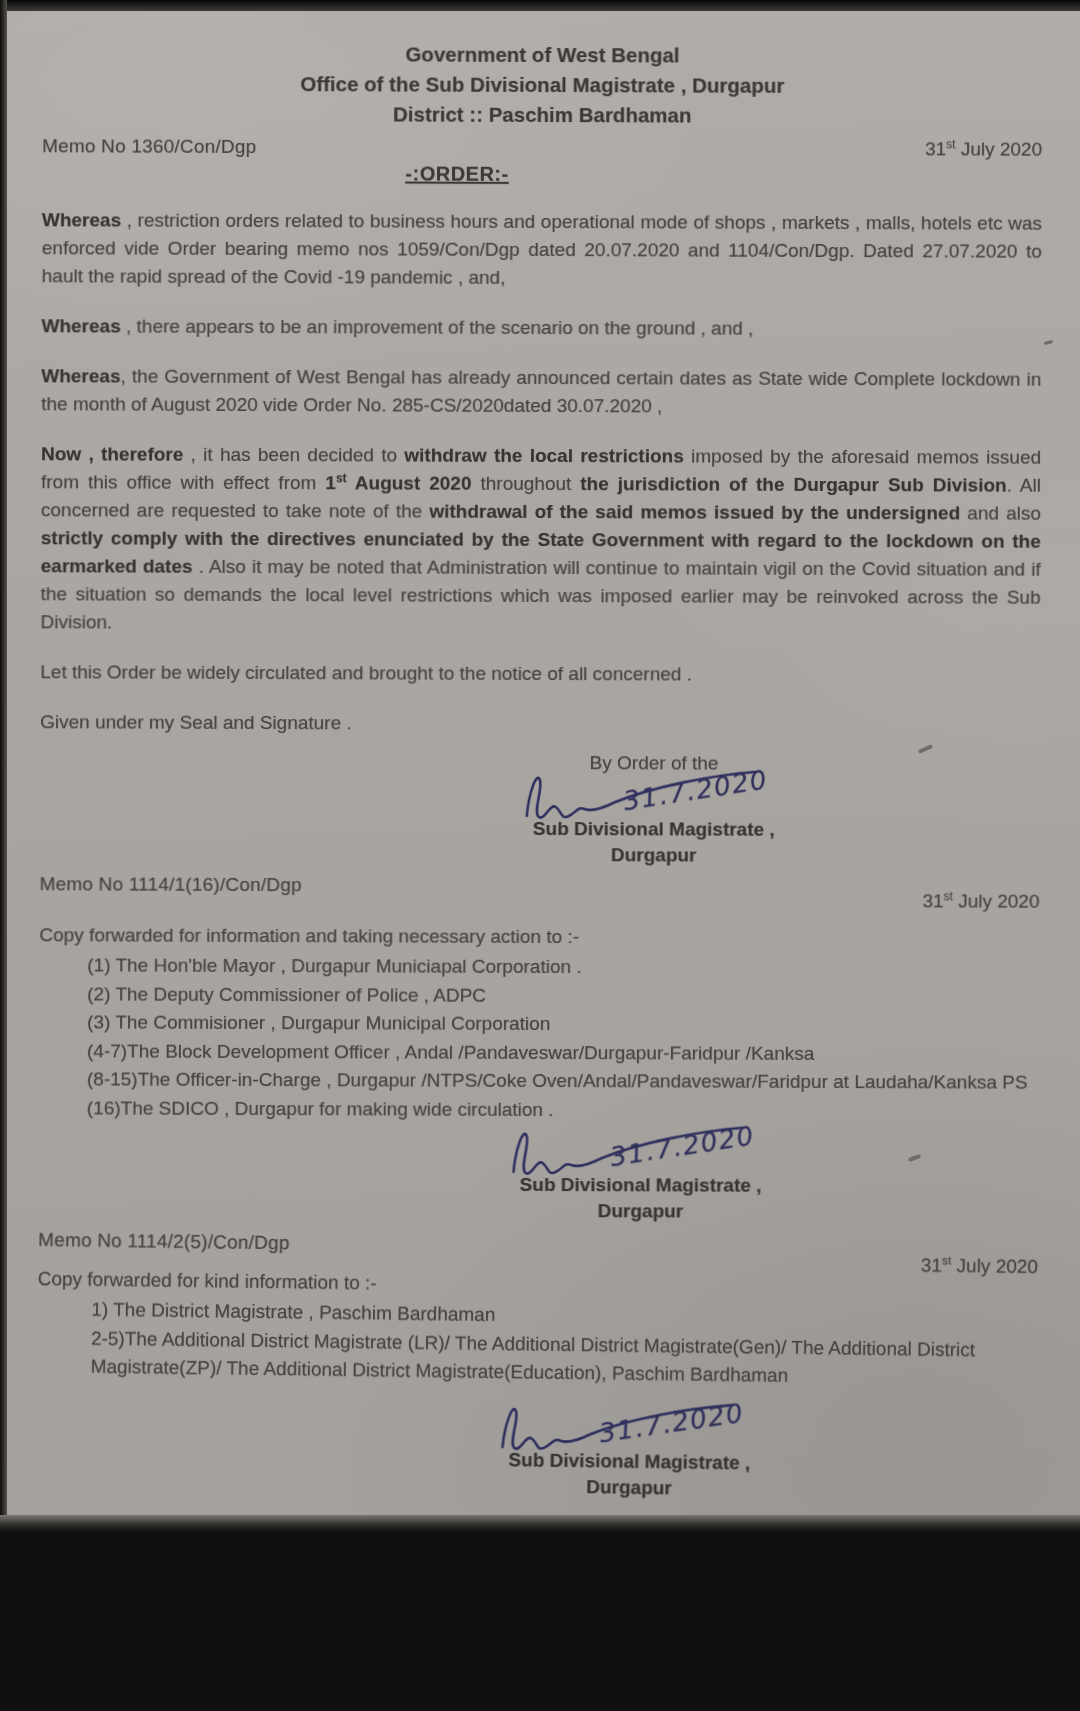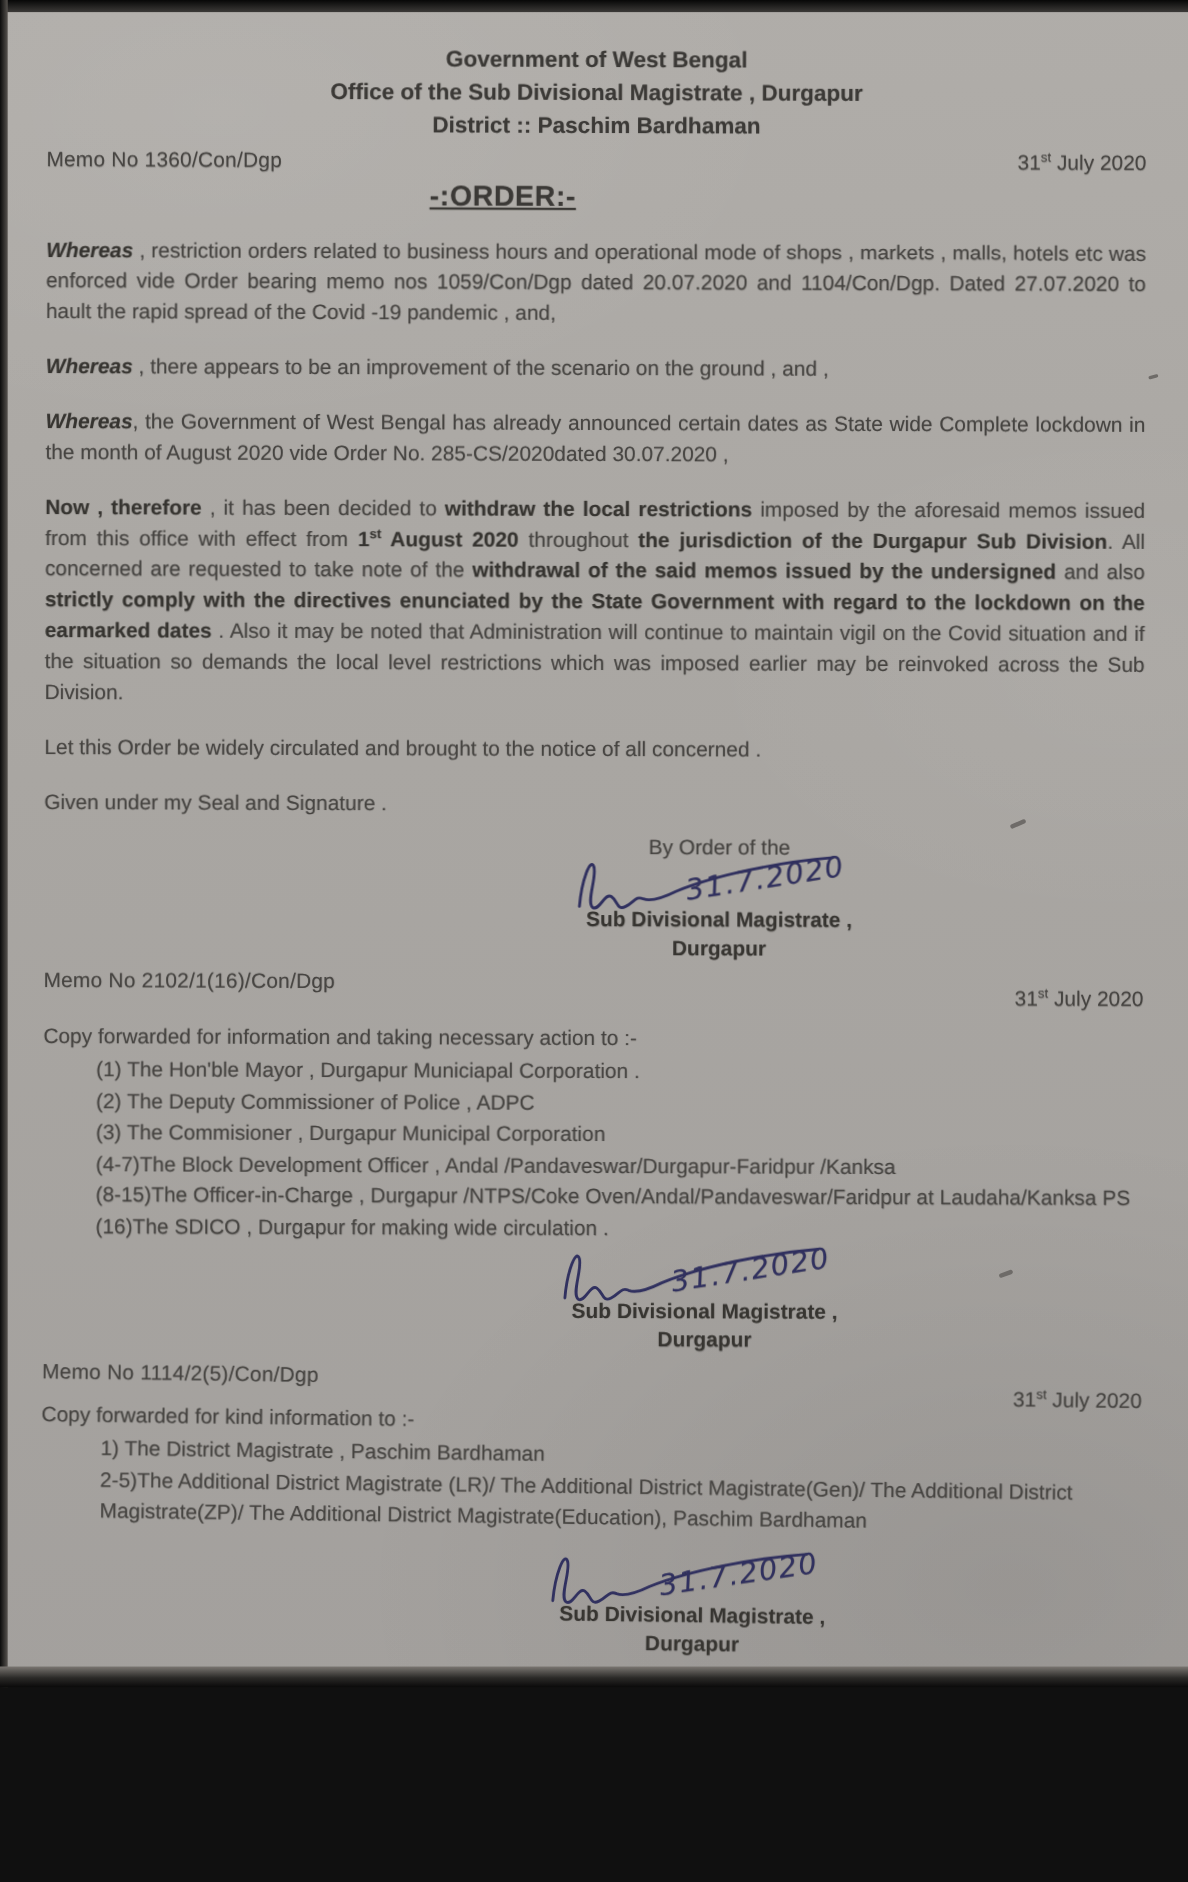--- a/index.html
+++ b/index.html
@@ -20,25 +20,25 @@
   .content{position:relative;padding:30px 40px 0 34px;color:#454340;font-size:19px;
            transform:rotate(0.2deg);filter:blur(0.22px);
            text-shadow:0.3px 0.3px 0.7px rgba(52,50,47,0.35);}
   .hdr{ text-align:center;font-weight:bold;color:#3b3936;font-size:20.5px;line-height:30px;}
   .memo-row{display:flex;justify-content:space-between;align-items:flex-start;margin-top:7px;}
   .memo-label{letter-spacing:0.2px;}
   .doc-date{white-space:nowrap;}
   .doc-date sup{font-size:12px;vertical-align:super;line-height:0;}
   .shift-down{margin-top:14px;}
   .order-title{ text-align:center;margin-top:4px;}
-  .order-title span{font-weight:bold;text-decoration:underline;color:#3b3936;font-size:26px;
+  .order-title span{font-weight:bold;text-decoration:underline;color:#3b3936;font-size:20px;
                     display:inline-block;transform:translateX(-85px);letter-spacing:0.5px;}
   .para{margin:22px 0 0 0;line-height:28px;text-align:justify;}
   .single{text-align:left;}
-  .lead{font-weight:bold;font-style:italic;color:#363430;}
+  .lead{font-weight:bold;color:#363430;}
   .b{font-weight:bold;color:#363430;}
   .ord-sup{font-size:12px;vertical-align:super;line-height:0;}
   .sigblock{width:380px;margin-left:auto;margin-right:196px;text-align:center;position:relative;}
   .sb1{margin-top:14px;}
   .sb2{margin-top:-6px;margin-right:208px;}
   .sb3{margin-top:6px;margin-right:216px;}
   .by-order{text-align:center;margin-bottom:-12px;position:relative;z-index:1;}
   .sig{display:block;margin:0 auto -10px auto;}
   .sigpath{fill:none;stroke:#30305f;stroke-width:2.6;stroke-linecap:round;}
   .sigdate{font-style:italic;font-size:26px;fill:#30305f;letter-spacing:1.5px;
@@ -96,21 +96,21 @@
         <div class="by-order">By Order of the</div>
         <svg class="sig" viewBox="0 0 290 64" width="290" height="64">
           <path class="sigpath" d="M18,54 C20,30 28,9 31,18 C34,27 24,50 30,55 C36,59 41,41 47,45 C53,49 52,58 60,54 C68,50 69,44 76,47 C84,50 96,45 106,40 C142,25 200,13 248,9"></path>
           <text class="sigdate" x="116" y="48" transform="rotate(-9 116 48)">31.7.2020</text>
         </svg>
         <div class="sig-title">Sub Divisional Magistrate ,</div>
         <div class="sig-place">Durgapur</div>
       </div>
 
       <div class="memo-row">
-        <span class="memo-label">Memo No  2102/1(16)/Con/Dgp</span>
+        <span class="memo-label">Memo No  1114/1(16)/Con/Dgp</span>
         <span class="doc-date shift-down"><span>31</span><sup>st</sup><span> July 2020</span></span>
       </div>
 
       <p class="copyline">Copy forwarded for information and taking necessary action to :-</p>
 
       <ul class="dist-list">
         <li>(1)  The Hon'ble Mayor , Durgapur Municiapal Corporation .</li>
         <li>(2)  The Deputy Commissioner of Police , ADPC</li>
         <li>(3)  The  Commisioner , Durgapur Municipal Corporation</li>
         <li>(4-7)The Block Development Officer , Andal /Pandaveswar/Durgapur-Faridpur /Kanksa</li>

